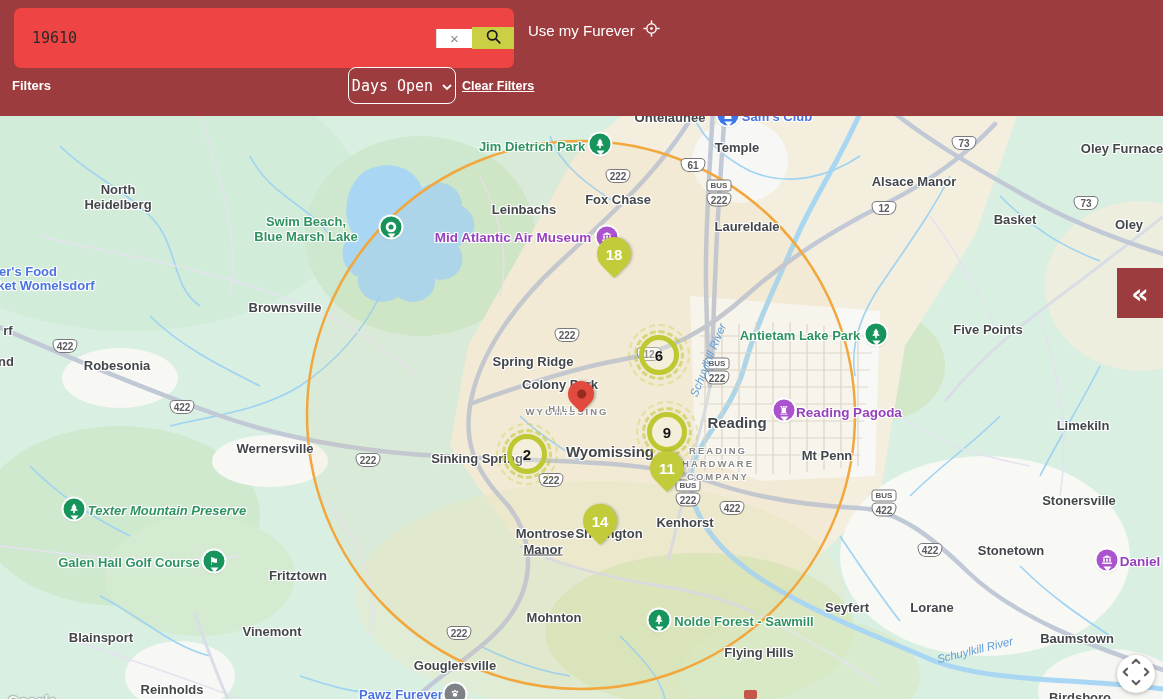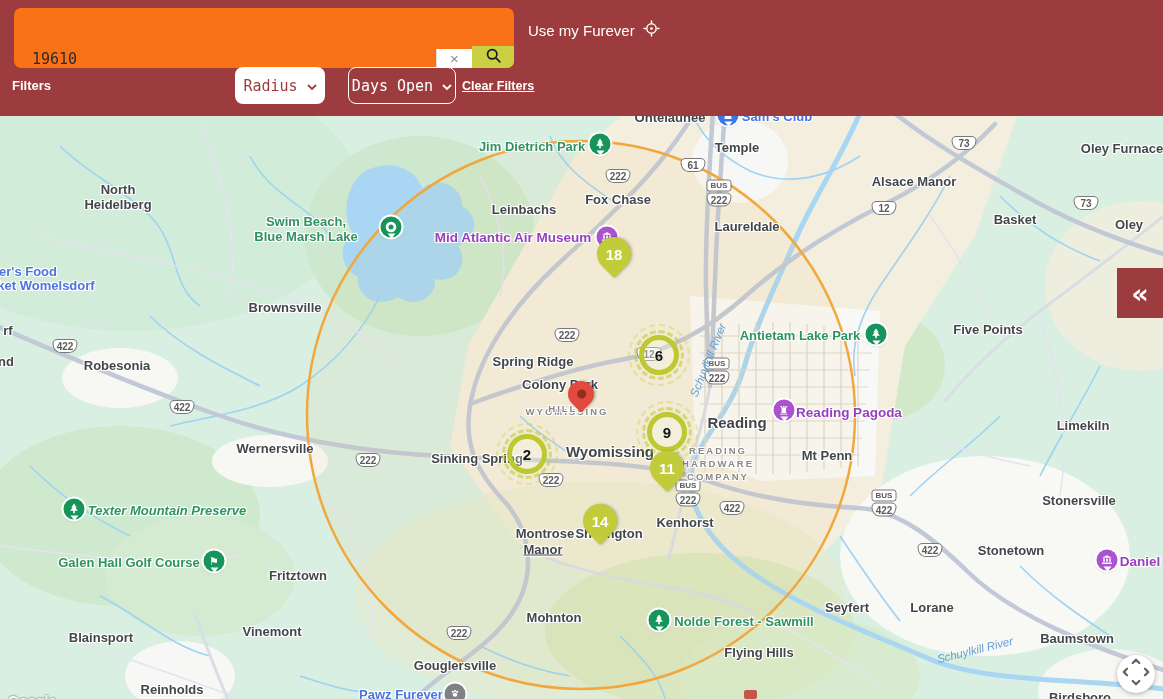--- a/index.html
+++ b/index.html
@@ -1,22 +1,22 @@
 <!DOCTYPE html>
 <html><head>
 <meta charset="utf-8">
 <style>
   html,body{margin:0;padding:0;}
   body{width:1163px;height:699px;position:relative;overflow:hidden;background:#d8efe1;
        font-family:"Liberation Sans",sans-serif;}
 
   
   #header{position:absolute;left:0;top:0;width:1163px;height:116px;background:#9d3c3e;z-index:20;}
-  .searchbar{position:absolute;left:14px;top:8px;width:500px;height:60px;background:#f97316;
-             border-radius:7px;display:flex;align-items:flex-end;overflow:hidden;}
+  .searchbar{position:absolute;left:14px;top:8px;width:500px;height:60px;background:#ef4444;
+             border-radius:7px;display:flex;align-items:center;overflow:hidden;}
   .searchbar input{flex:1;border:none;outline:none;padding:0 18px;font:15px "DejaVu Sans Mono",monospace;color:#2b2b2b;background:transparent;}
   .clear-btn{width:36px;border:none;background:#fff;border-left:1px solid #ddd;color:#8a8a8a;
              font:15px "Liberation Sans",sans-serif;cursor:pointer;display:flex;align-items:center;justify-content:center;}
   .search-btn{width:42px;border:none;background:#cbcf44;cursor:pointer;display:flex;align-items:center;justify-content:center;}
   .use-loc{position:absolute;left:528px;top:0;height:60px;display:flex;align-items:center;gap:8px;
            color:#fff;font:15px "Liberation Sans",sans-serif;cursor:pointer;}
   .filters-label{position:absolute;left:12px;top:78px;color:#fff;font:700 13px "Liberation Sans",sans-serif;}
   .hbtn{position:absolute;top:67px;height:37px;border-radius:8px;display:flex;align-items:center;justify-content:center;
         gap:9px;font:15px "DejaVu Sans Mono",monospace;cursor:pointer;box-sizing:border-box;}
   .hbtn.outline{background:transparent;border:1.6px solid #fff;color:#fff;}
@@ -106,28 +106,20 @@
           <line x1="10" y1="16.5" x2="10" y2="19.5"></line>
         <line x1="0.5" y1="10" x2="3.5" y2="10"></line>
           <line x1="16.5" y1="10" x2="19.5" y2="10"></line>
         </svg>
     </span>
   </div>
 
   <span class="filters-label">Filters</span>
 
 
-  <div class="hbtn solid" style="left:235px;width:90px;">
-    <span>Radius</span>
-    <span class="chev">
-      <svg width="10" height="7" viewBox="0 0 10 7" fill="none" stroke="#9d3c3e" stroke-width="1.8">
-          <polyline points="1,1 5,5 9,1"></polyline>
-        </svg>
-    </span>
-  </div>
 
   <div class="hbtn outline" style="left:348px;width:108px;">
     <span>Days Open</span>
     <span class="chev">
       <svg width="10" height="7" viewBox="0 0 10 7" fill="none" stroke="#fff" stroke-width="1.8">
           <polyline points="1,1 5,5 9,1"></polyline>
         </svg>
     </span>
   </div>
 

